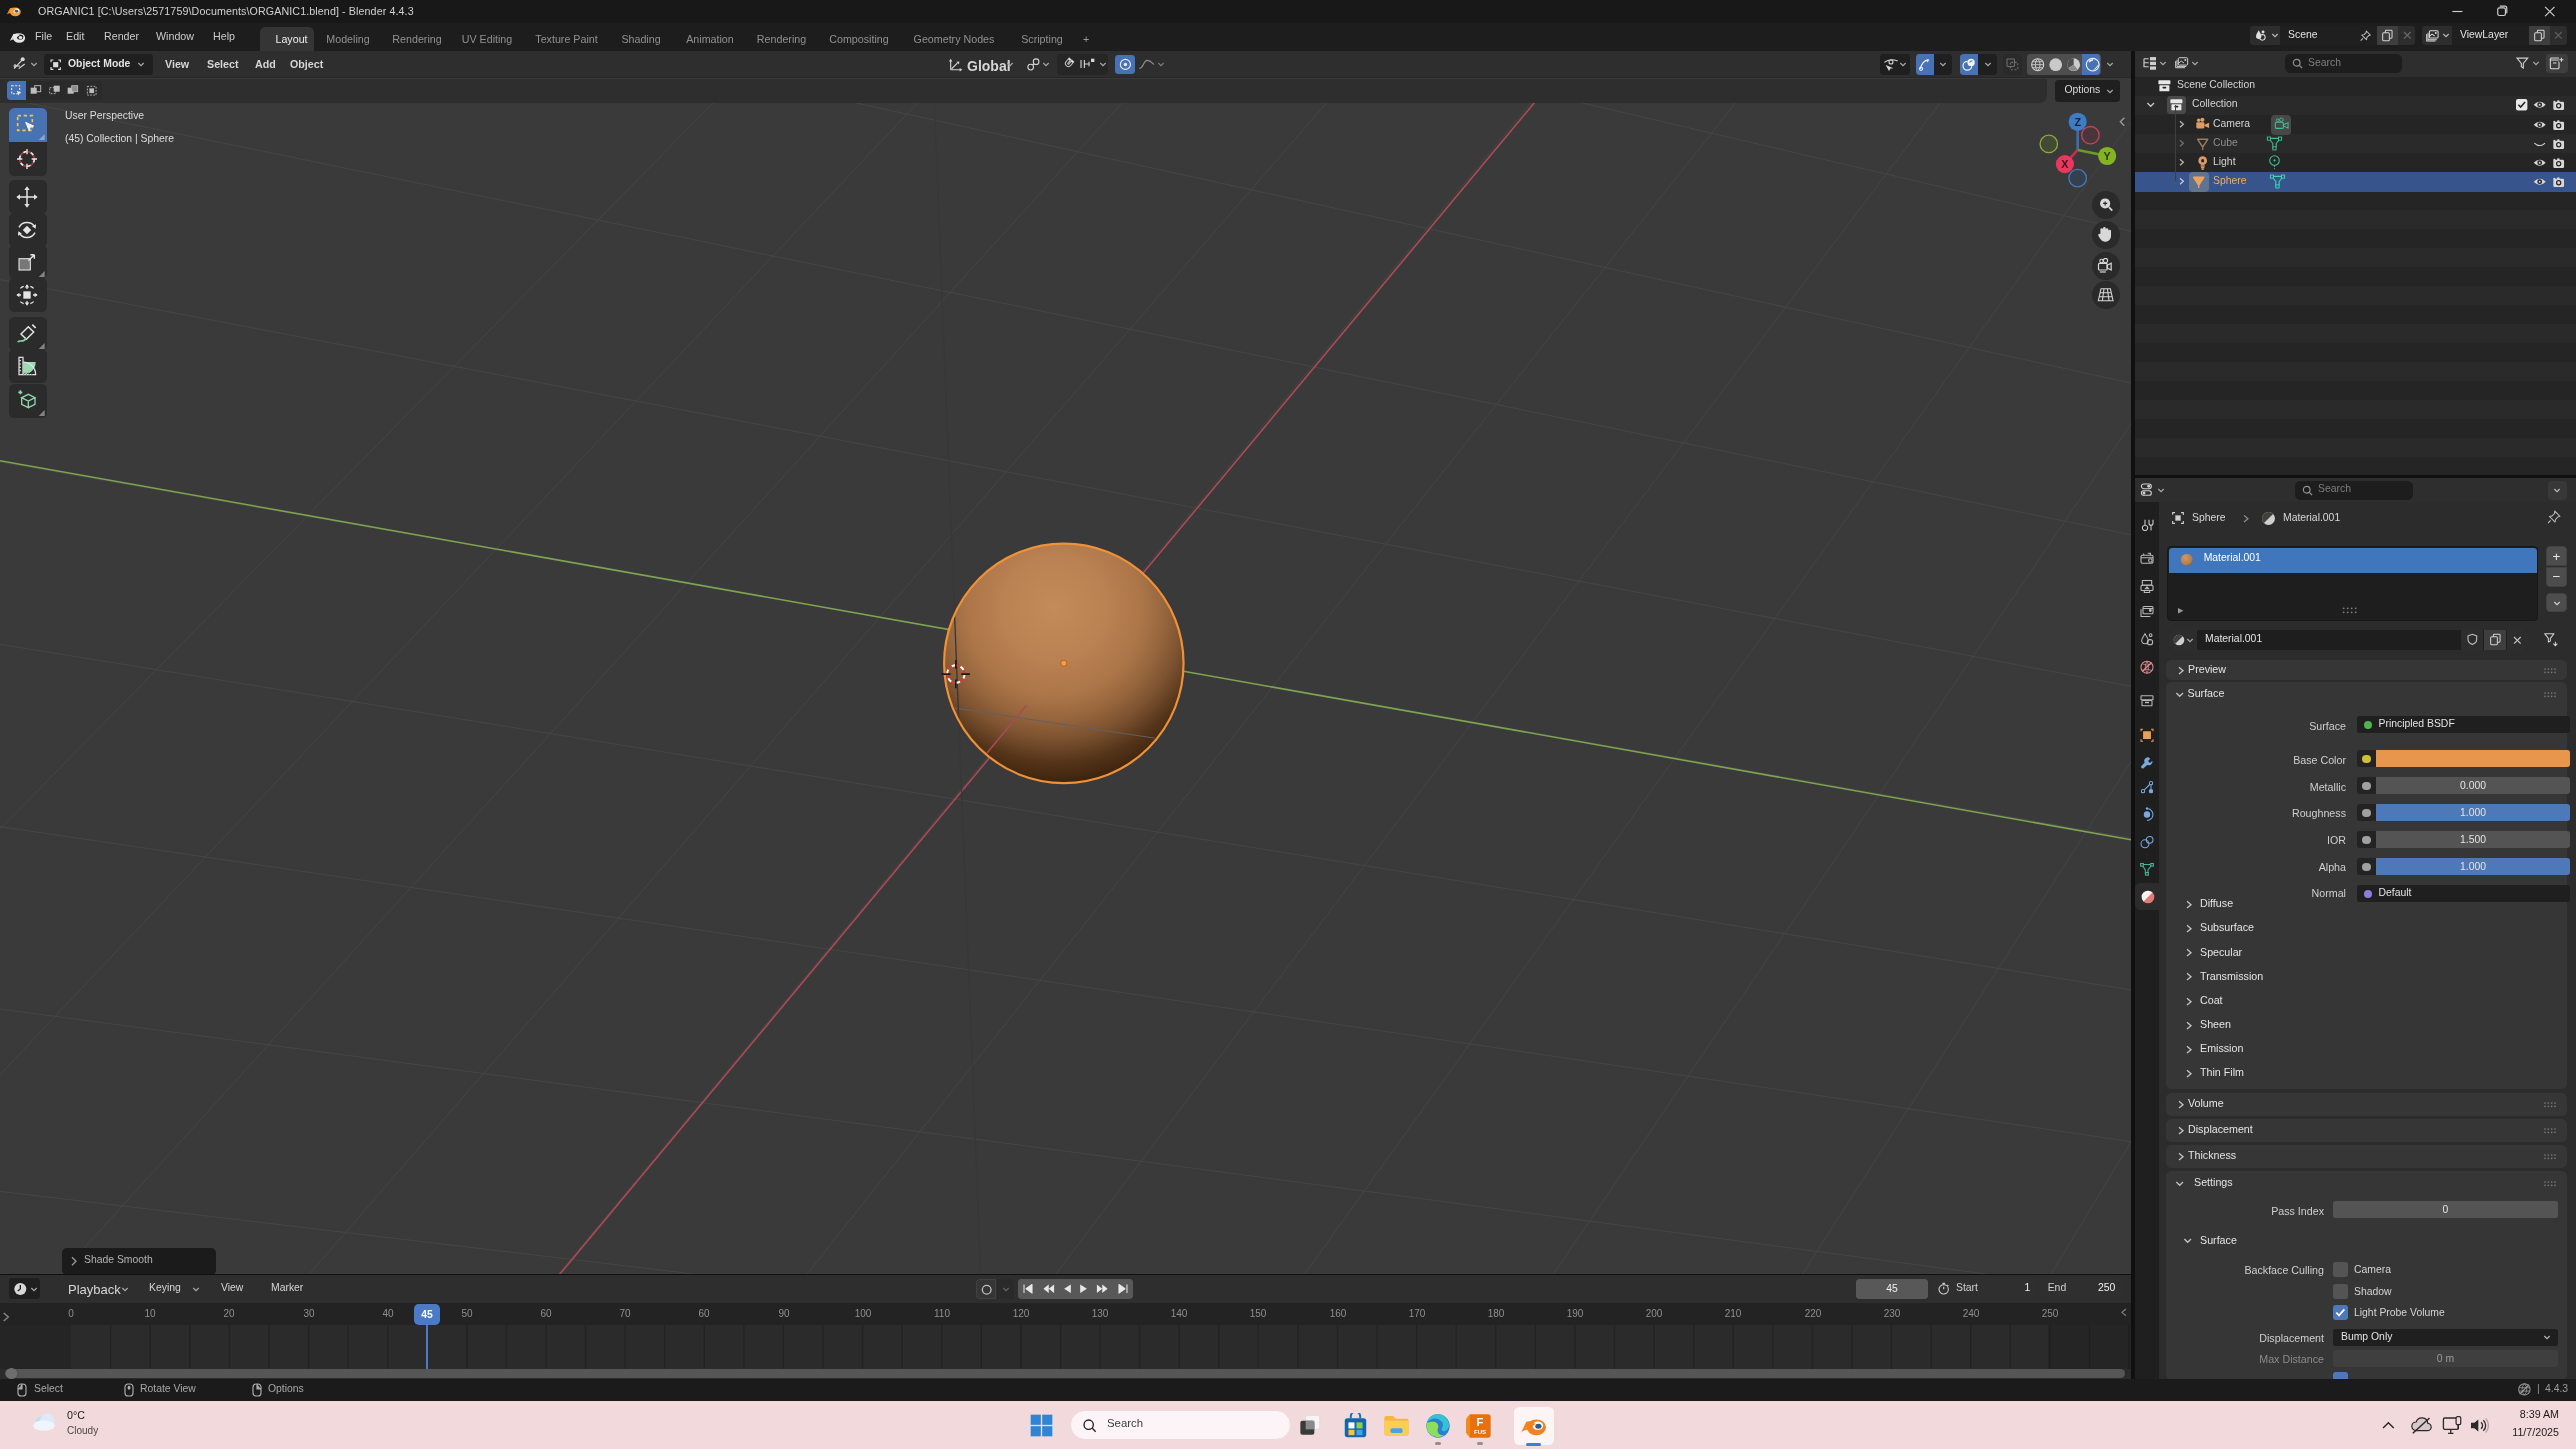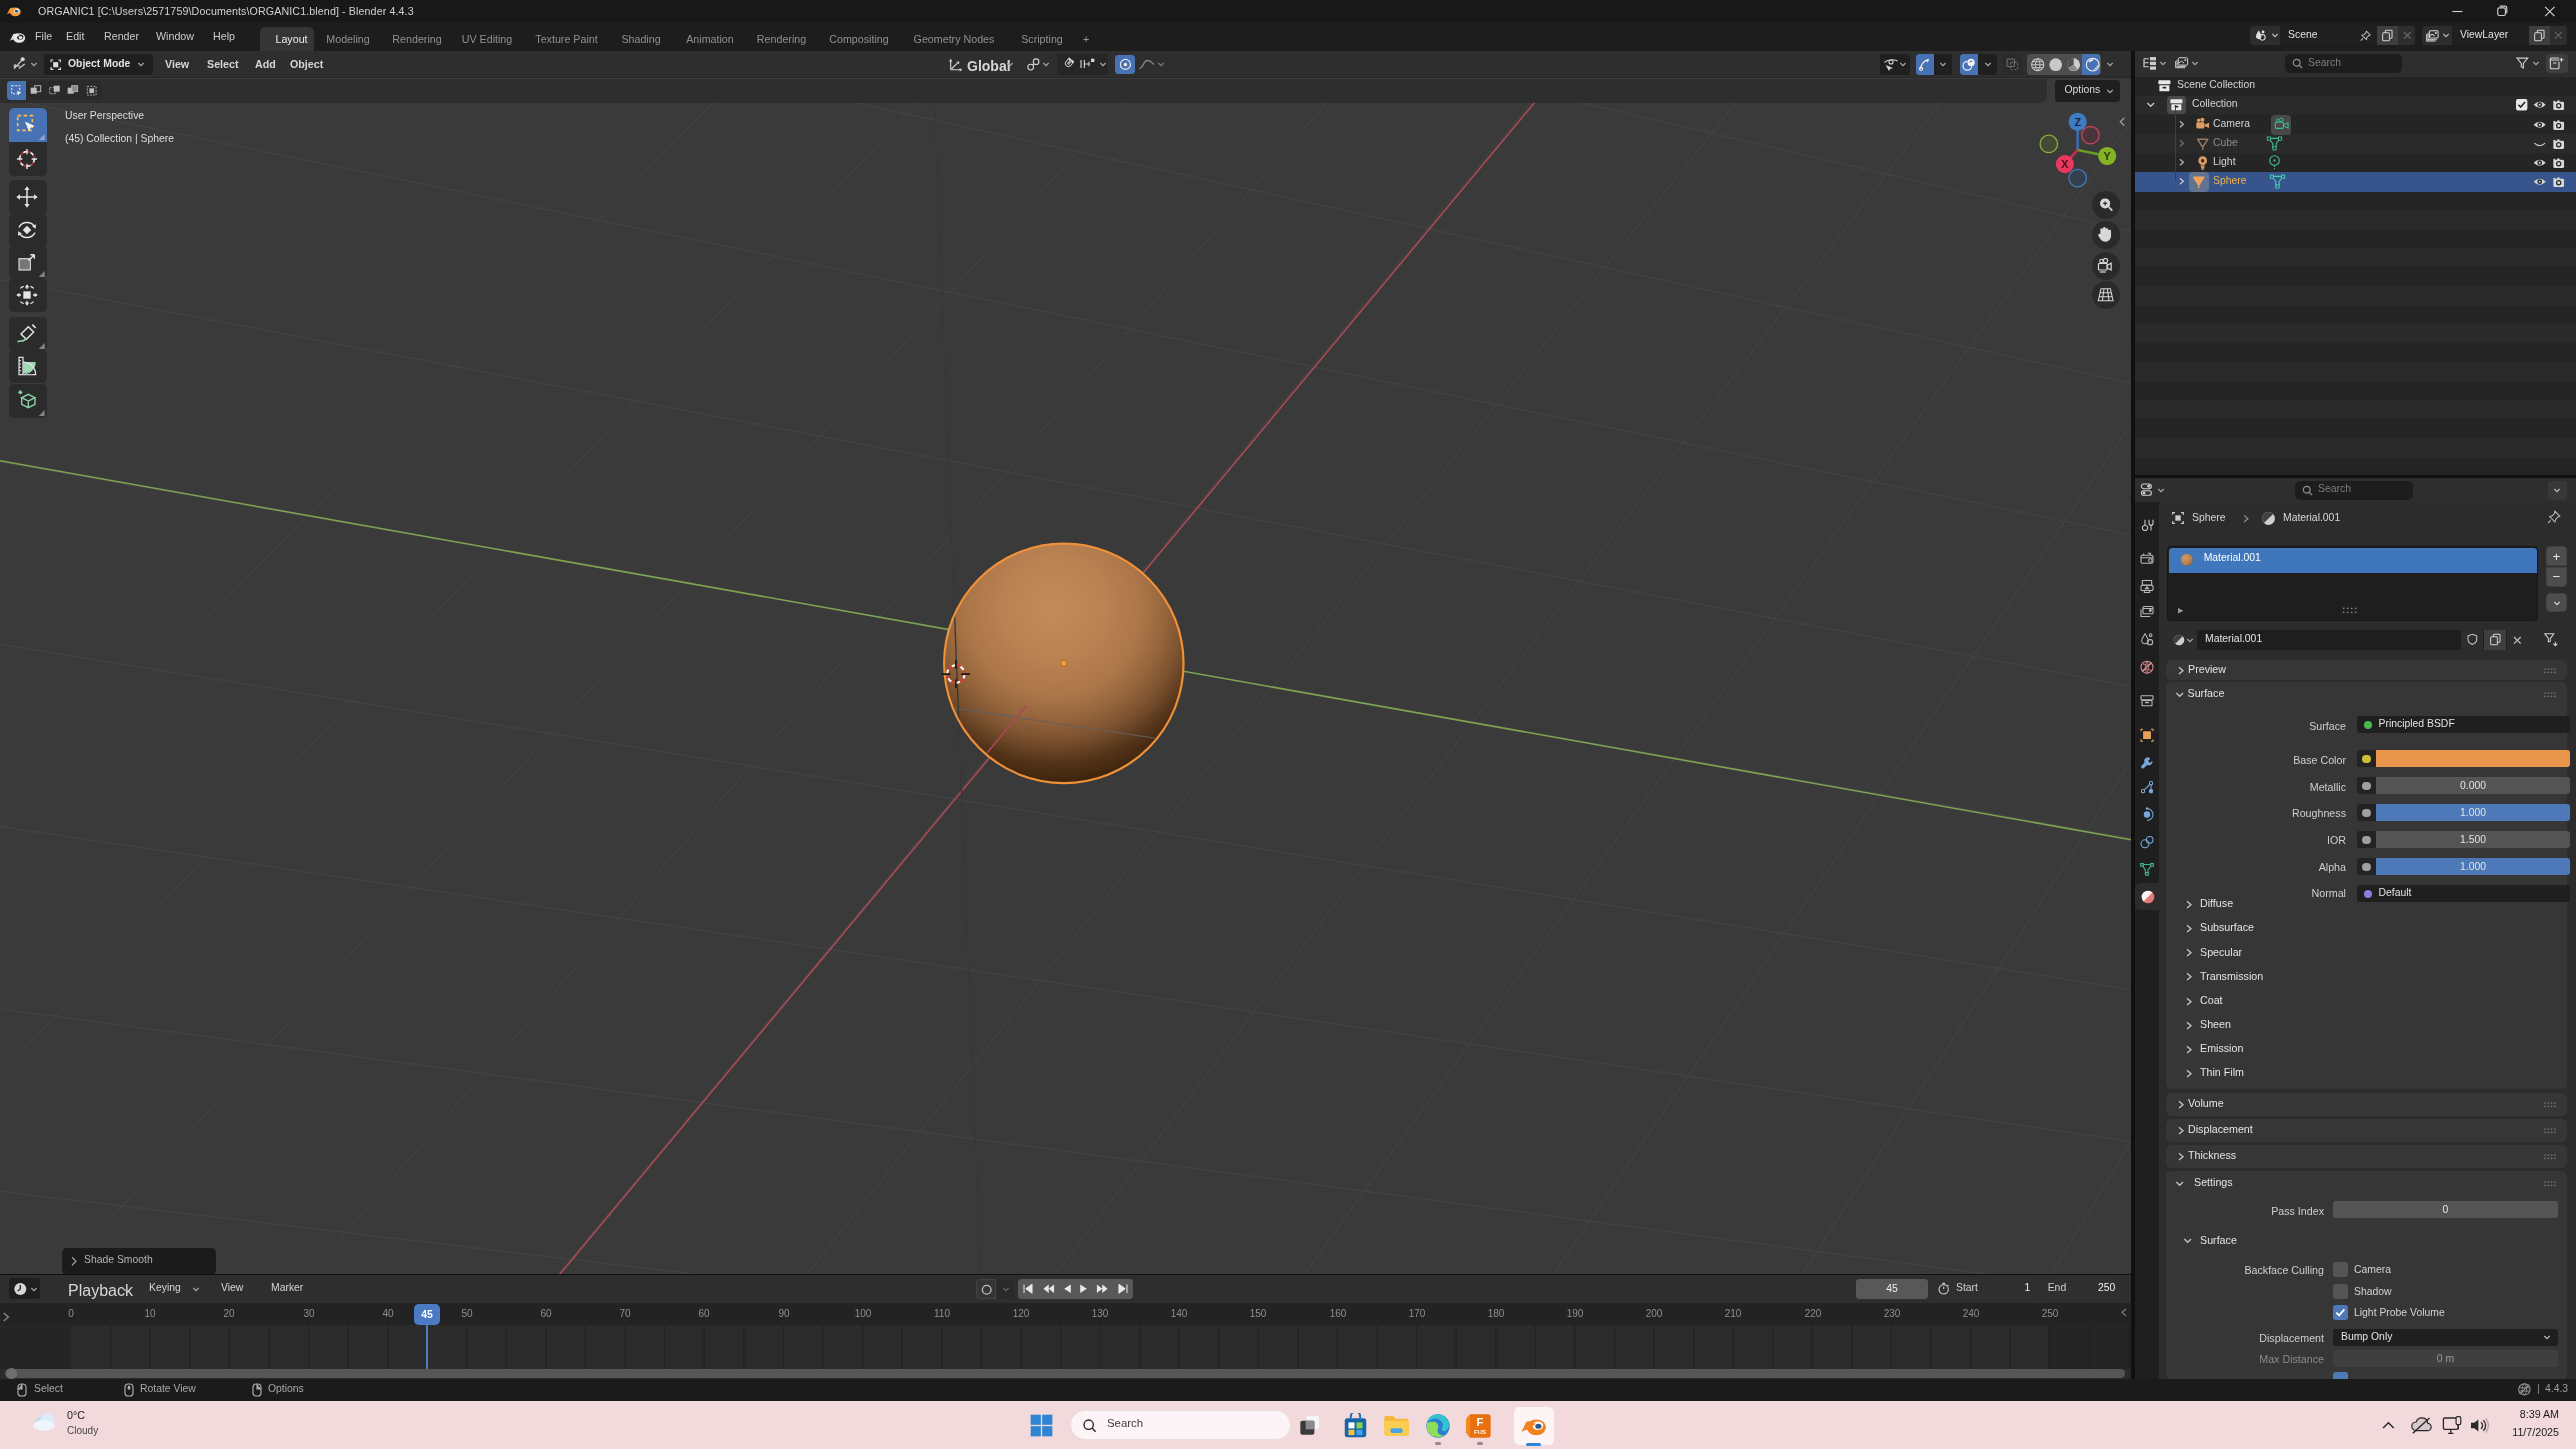--- a/index.html
+++ b/index.html
@@ -507,21 +507,21 @@
   <div class="abs" id="timeline">
     <div id="tlheader">
       <div class="abs" style="left:9.4px;top:3.4px;width:31px;height:21px;background:#1f1f1f;border-radius:3.4px"></div>
       <svg class="abs" style="left:12.7px;top:6px" width="16" height="16" viewBox="0 0 24 24">
         <circle cx="11" cy="12" r="9" fill="#d8d8d8"></circle>
         <path d="M11 12 V6 M11 12 L7 15" stroke="#1f1f1f" stroke-width="2"></path>
       </svg>
       <svg class="abs" style="left:29.5px;top:10.7px" width="8" height="6.7" viewBox="0 0 12 10">
           <path d="M2 3 l4 4 4-4" stroke="#a8a8a8" stroke-width="1.8" fill="none"></path>
         </svg>
-      <div class="abs" style="left:68px;top:7.4px;font-size:16px;color:#d6d6d6">Playback</div>
+      <div class="abs" style="left:68px;top:7.4px;font-size:13px;color:#d6d6d6">Playback</div>
       <svg class="abs" style="left:121px;top:10.7px" width="8" height="6.7" viewBox="0 0 12 10">
           <path d="M2 3 l4 4 4-4" stroke="#a8a8a8" stroke-width="1.8" fill="none"></path>
         </svg>
       <div class="abs" style="left:149px;top:7.4px;font-size:10.4px;color:#d6d6d6">Keying</div>
       <svg class="abs" style="left:192px;top:10.7px" width="8" height="6.7" viewBox="0 0 12 10">
           <path d="M2 3 l4 4 4-4" stroke="#a8a8a8" stroke-width="1.8" fill="none"></path>
         </svg>
       <div class="abs" style="left:221px;top:7.4px;font-size:10.4px;color:#d6d6d6">View</div>
       <div class="abs" style="left:271px;top:7.4px;font-size:10.4px;color:#d6d6d6">Marker</div>
 

